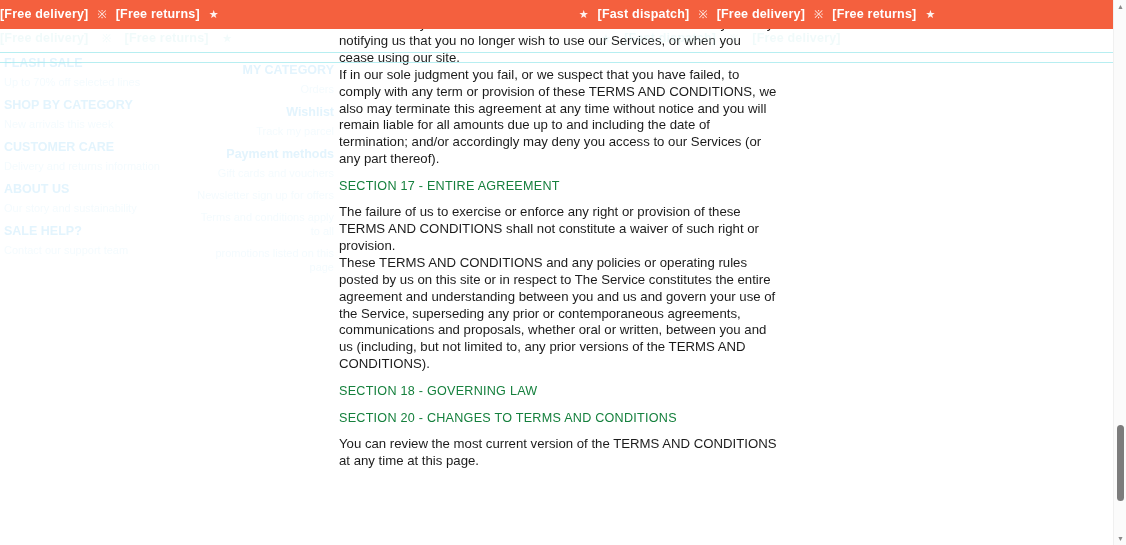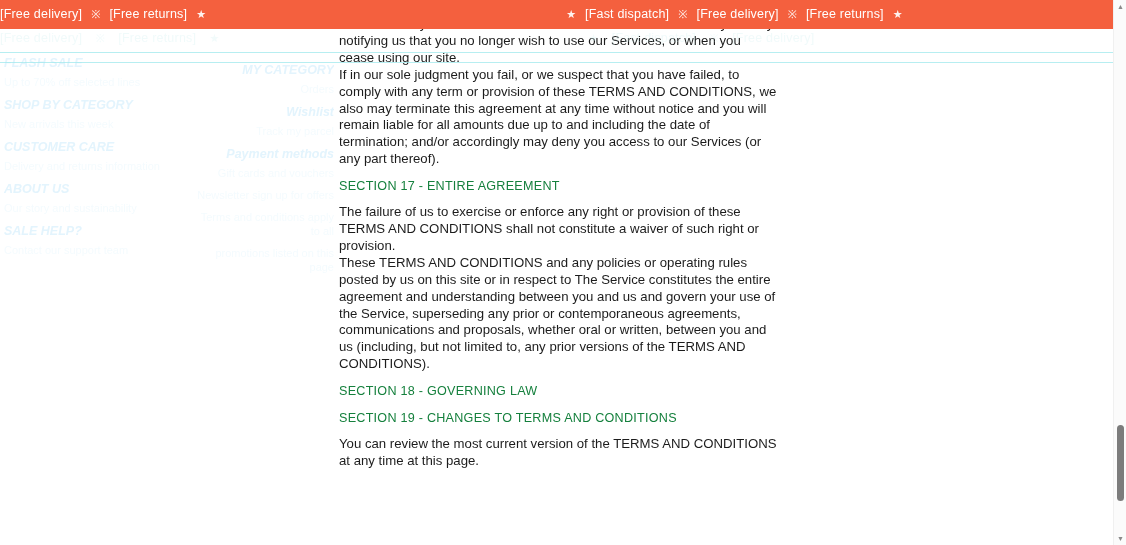--- a/index.html
+++ b/index.html
@@ -34,21 +34,21 @@
     position: absolute;
     top: 0; left: 0;
     height: 29px;
     white-space: nowrap;
     display: flex;
     align-items: center;
   }
   .banner-item {
     color: #ffffff;
     font-size: 12.5px;
-    font-weight: normal;
+    font-weight: bold;
     letter-spacing: .2px;
     line-height: 29px;
     font-family: "Liberation Sans", sans-serif;
   }
   .banner-sep {
     color: #ffffff;
     font-size: 11px;
     line-height: 29px;
     opacity: .92;
   }
@@ -99,21 +99,20 @@
     text-align: right;
   }
   .ghost-h {
     font-size: 12.5px;
     font-weight: bold;
     color: #e3f4fd;
     margin: 0 0 4px 0;
     line-height: 16px;
     white-space: nowrap;
     overflow: hidden;
-    font-style: italic;
   }
   .ghost-p {
     font-size: 11px;
     color: #f4fbfe;
     margin: 0 0 14px 0;
     line-height: 14px;
     overflow: hidden;
   }
   .ghost-p.tight { margin-bottom: 8px; }
 
@@ -226,21 +225,21 @@
   <div class="doc clip-bottom">
     <p class="para">or us. You may terminate these TERMS AND CONDITIONS at any time by notifying us that you no longer wish to use our Services, or when you cease using our site.</p>
     <p class="para">If in our sole judgment you fail, or we suspect that you have failed, to comply with any term or provision of these TERMS AND CONDITIONS, we also may terminate this agreement at any time without notice and you will remain liable for all amounts due up to and including the date of termination; and/or accordingly may deny you access to our Services (or any part thereof).</p>
 
     <p class="heading">SECTION 17 - ENTIRE AGREEMENT</p>
     <p class="para">The failure of us to exercise or enforce any right or provision of these TERMS AND CONDITIONS shall not constitute a waiver of such right or provision.</p>
     <p class="para">These TERMS AND CONDITIONS and any policies or operating rules posted by us on this site or in respect to The Service constitutes the entire agreement and understanding between you and us and govern your use of the Service, superseding any prior or contemporaneous agreements, communications and proposals, whether oral or written, between you and us (including, but not limited to, any prior versions of the TERMS AND CONDITIONS).</p>
 
     <p class="heading">SECTION 18 - GOVERNING LAW</p>
 
-    <p class="heading">SECTION 19 - CHANGES TO TERMS AND CONDITIONS</p>
+    <p class="heading">SECTION 20 - CHANGES TO TERMS AND CONDITIONS</p>
     <p class="para">You can review the most current version of the TERMS AND CONDITIONS at any time at this page.</p>
 
   </div>
 
   <div class="banner" style="background: rgb(244, 96, 62);">
     <div class="banner-track">
       <span class="banner-item">[Free delivery]</span>
       <span class="banner-sp"></span>
       <span class="banner-sep">※</span>
       <span class="banner-sp"></span>

